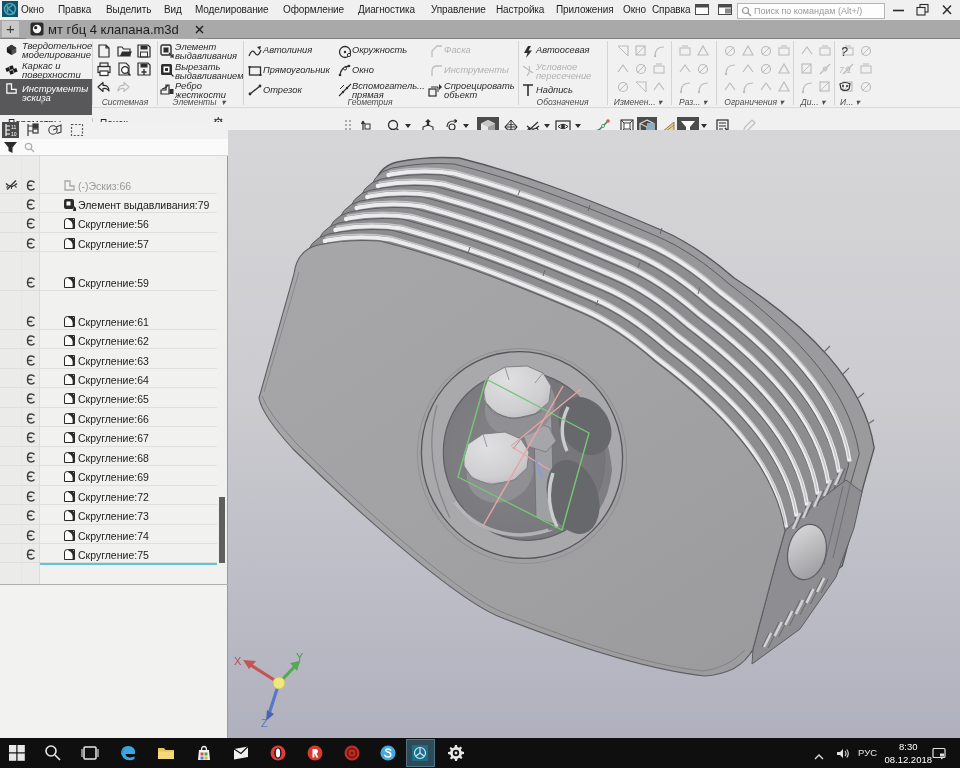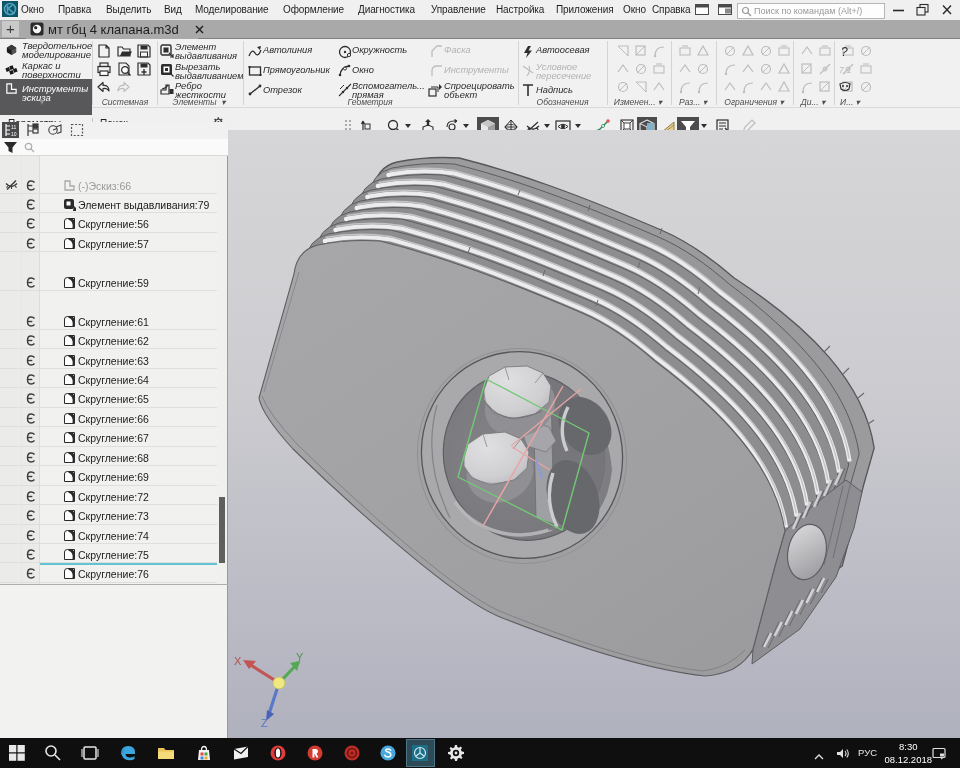--- a/index.html
+++ b/index.html
@@ -759,31 +759,20 @@
 <div class="trow" style="top:423.0px;border-bottom:1px solid #dededd">
 <svg style="position:absolute;left:25px;top:4px" width="11" height="11" viewBox="0 0 11 11">
           <path d="M9.5 2.5 Q8.3 1 6 1 Q2.5 1 2.5 5.5 Q2.5 10 6 10 Q8.3 10 9.5 8.5" fill="none" stroke="#3c3c3c" stroke-width="1.4"></path>
           <line x1="2.7" y1="5.5" x2="7.3" y2="5.5" stroke="#3c3c3c" stroke-width="1.4"></line>
         </svg>
 <svg style="position:absolute;left:63px;top:3px" width="13" height="13" viewBox="0 0 13 13">
           <path d="M1.5 11.5 L1.5 4 Q1.5 1.5 4.5 1.5 L11.5 1.5 L11.5 11.5 Z" fill="#fff" stroke="#2b2b2b" stroke-width="1"></path>
           <path d="M5.5 1 L8 1 Q12 2 12 7.5 L12 11 L9.5 11 Q10.5 4 5.5 2.8 Z" fill="#2b2b2b"></path>
         </svg>
 <span class="lbl" style="color:#1c1c1c">Скругление:75</span>
-</div>
-<div class="trow" style="top:442.4px;border-bottom:1px solid #dededd">
-<svg style="position:absolute;left:25px;top:4px" width="11" height="11" viewBox="0 0 11 11">
-          <path d="M9.5 2.5 Q8.3 1 6 1 Q2.5 1 2.5 5.5 Q2.5 10 6 10 Q8.3 10 9.5 8.5" fill="none" stroke="#3c3c3c" stroke-width="1.4"></path>
-          <line x1="2.7" y1="5.5" x2="7.3" y2="5.5" stroke="#3c3c3c" stroke-width="1.4"></line>
-        </svg>
-<svg style="position:absolute;left:63px;top:3px" width="13" height="13" viewBox="0 0 13 13">
-          <path d="M1.5 11.5 L1.5 4 Q1.5 1.5 4.5 1.5 L11.5 1.5 L11.5 11.5 Z" fill="#fff" stroke="#2b2b2b" stroke-width="1"></path>
-          <path d="M5.5 1 L8 1 Q12 2 12 7.5 L12 11 L9.5 11 Q10.5 4 5.5 2.8 Z" fill="#2b2b2b"></path>
-        </svg>
-<span class="lbl" style="color:#1c1c1c">Скругление:76</span>
 </div>
 <div style="position:absolute;left:39px;top:34px;width:1px;height:428px;background:#dcdcdb"></div>
 <div style="position:absolute;left:21px;top:34px;width:1px;height:428px;background:#e6e6e5"></div>
 <div style="position:absolute;left:40px;top:440.9px;width:177px;height:2px;background:#62c4d2"></div>
 <div style="position:absolute;left:0;top:461.9px;width:228px;height:1px;background:#aeaeae"></div>
 <div style="position:absolute;left:0;top:462.9px;width:227px;height:153px;background:#f2f2f1"></div>
 <div style="position:absolute;left:217px;top:34px;width:10px;height:428px;background:#f0f0ef"></div>
 <div style="position:absolute;left:219px;top:375px;width:6px;height:66px;background:#5f5f5f"></div>
 </div>
 

